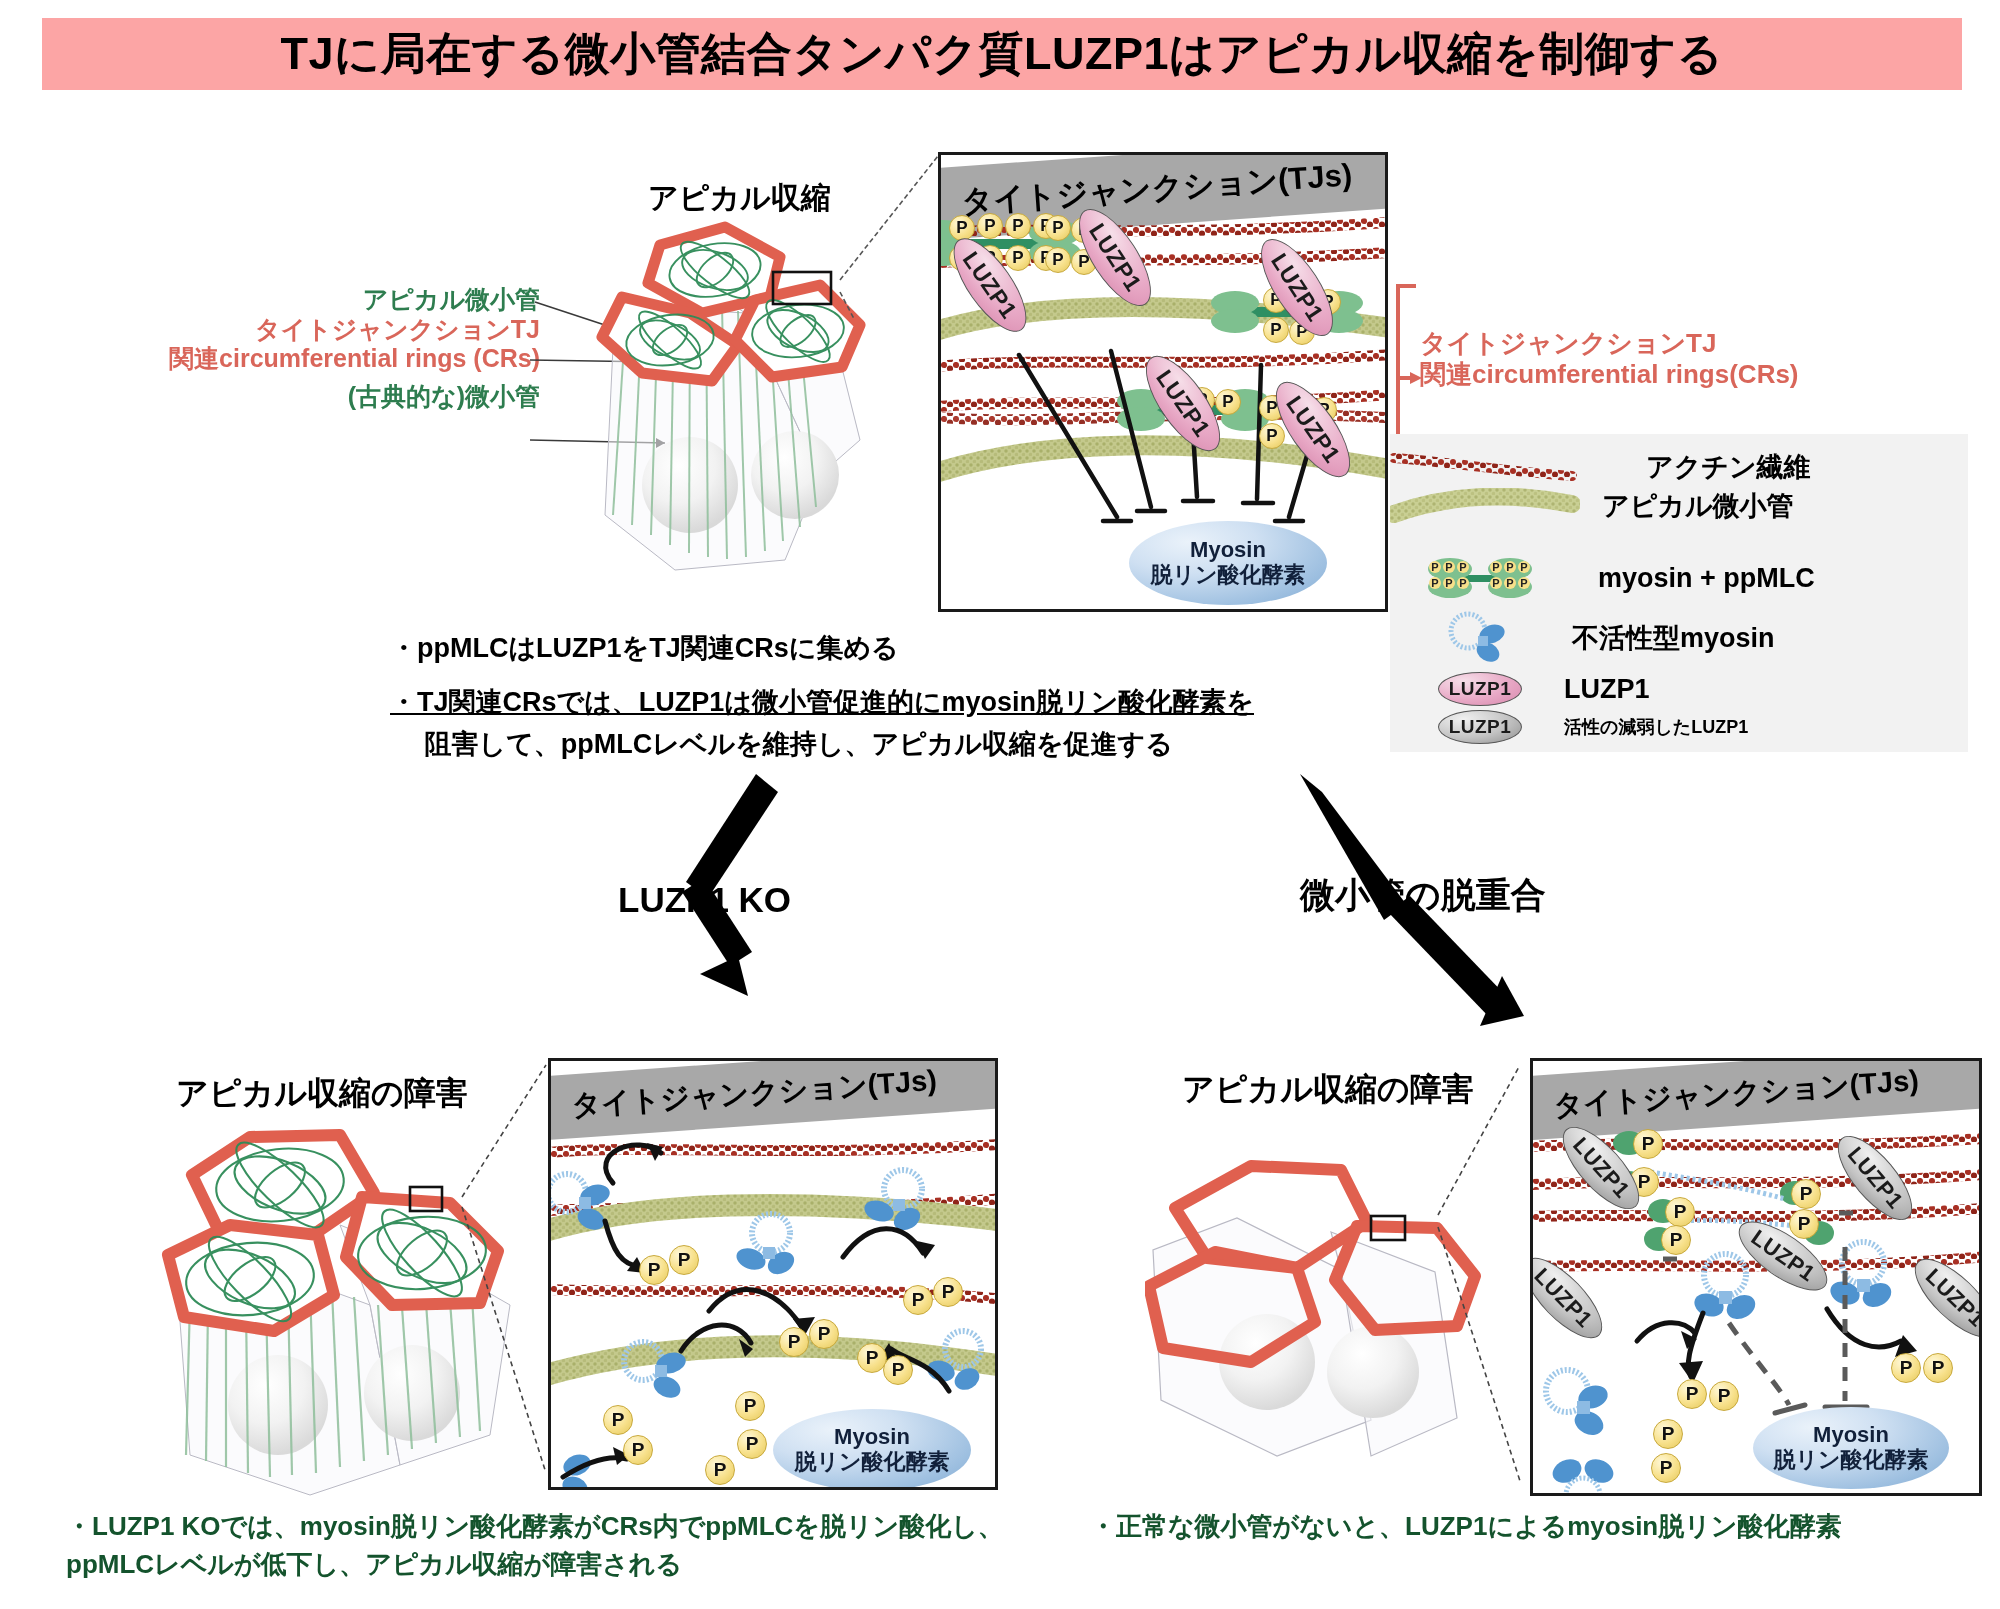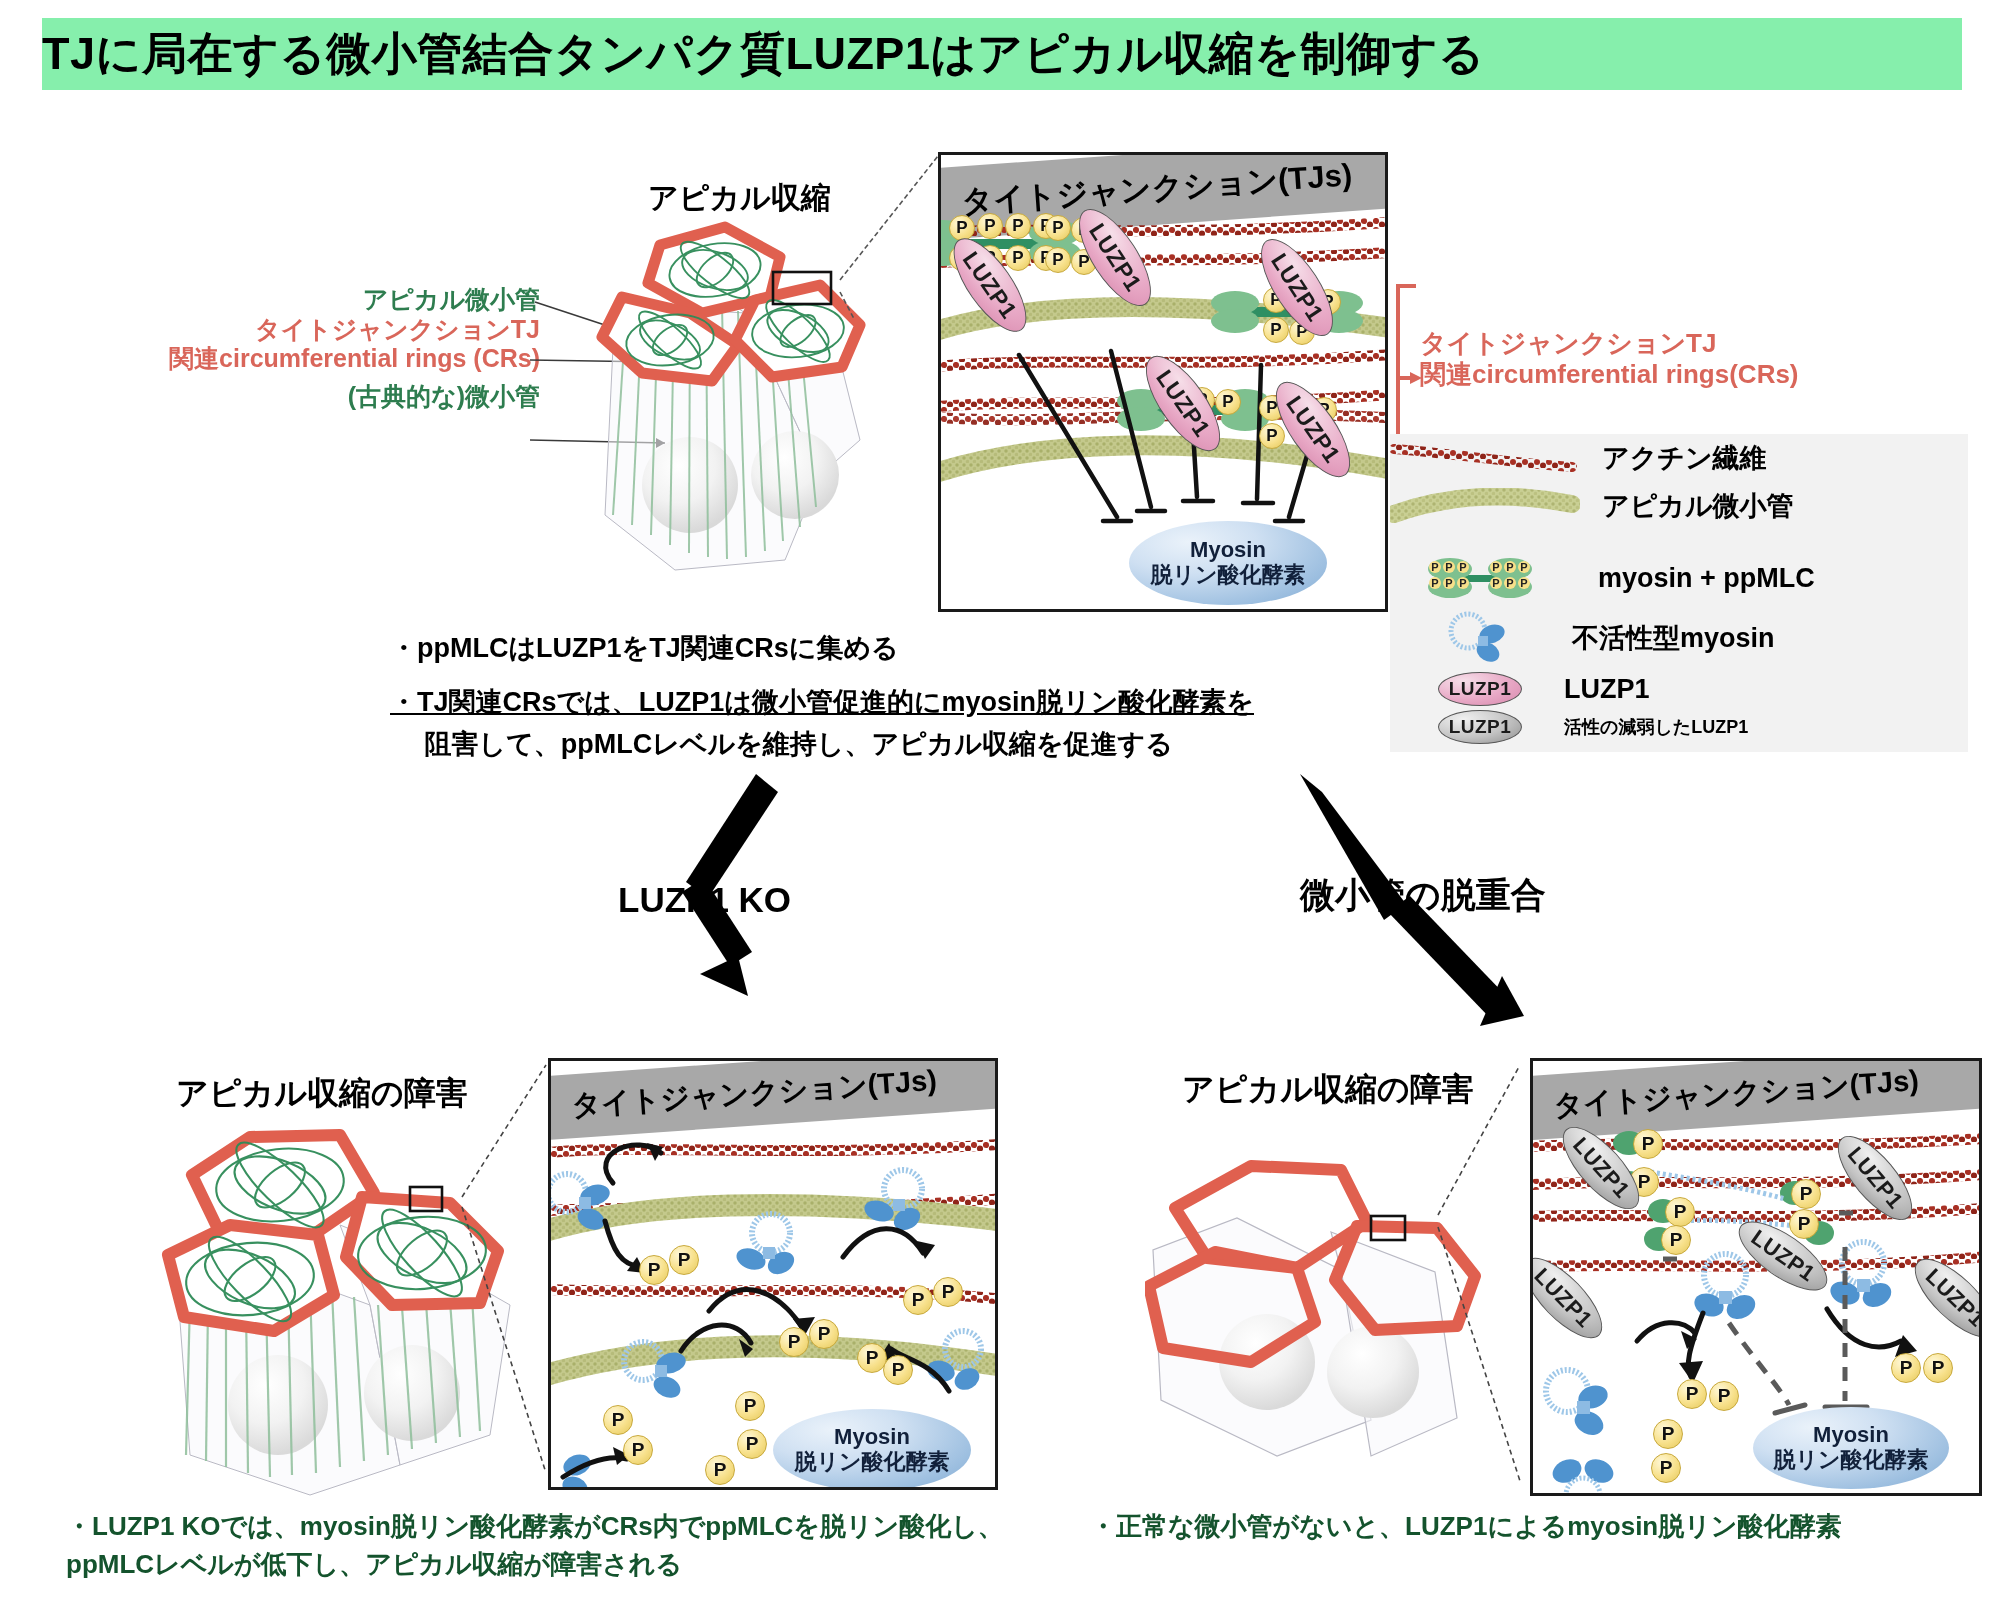--- a/index.html
+++ b/index.html
@@ -8,22 +8,22 @@
     width:2000px; height:1609px; position:relative;
     background:#ffffff;
     font-family:"Liberation Sans", sans-serif;
     overflow:hidden;
   }
   .abs { position:absolute; }
 
   
   #title-band{
     left:42px; top:18px; width:1920px; height:72px;
-    background:#86efac;
-    display:flex; align-items:center; justify-content:flex-start;
+    background:#fca5a5;
+    display:flex; align-items:center; justify-content:center;
   }
   #title-text{
     font-size:45px; font-weight:bold; color:#000;
     letter-spacing:0.5px; white-space:nowrap;
   }
 
   
   .jp-bold{ font-weight:bold; color:#000; }
   .lbl-green{ color:#2e7d4f; font-weight:bold; }
   .lbl-red{ color:#d9665a; font-weight:bold; }
@@ -295,21 +295,21 @@
   <path d="M10,98 L30,98" stroke="#d9665a" stroke-width="4" fill="none"></path>
   <polygon points="34,98 22,92 22,104" fill="#d9665a"></polygon>
 </svg>
 <div class="abs" style="left:1420px;top:328px;line-height:1.2;font-size:26px;">
   <div class="lbl-red">タイトジャンクションTJ</div>
   <div class="lbl-red">関連circumferential rings(CRs)</div>
 </div>
 
 <div class="abs" id="legend">
 
-  <div class="leg-row" style="left:0px;top:6px;">
+  <div class="leg-row" style="left:0px;top:15px;gap:44px;">
     <svg width="190" height="34">
       <defs>
         <pattern id="lgActin" width="12" height="9" patternUnits="userSpaceOnUse">
           <circle cx="3" cy="3" r="3" fill="#a83024"></circle>
           <circle cx="9" cy="6.5" r="3" fill="#8f2419"></circle>
         </pattern>
       </defs>
       <path d="M4,8 C60,12 120,22 182,26" stroke="url(#lgActin)" stroke-width="10" fill="none" stroke-linecap="round"></path>
     </svg>
     <span class="leg-text" style="margin-left:22px;font-size:27px;">アクチン繊維</span>

